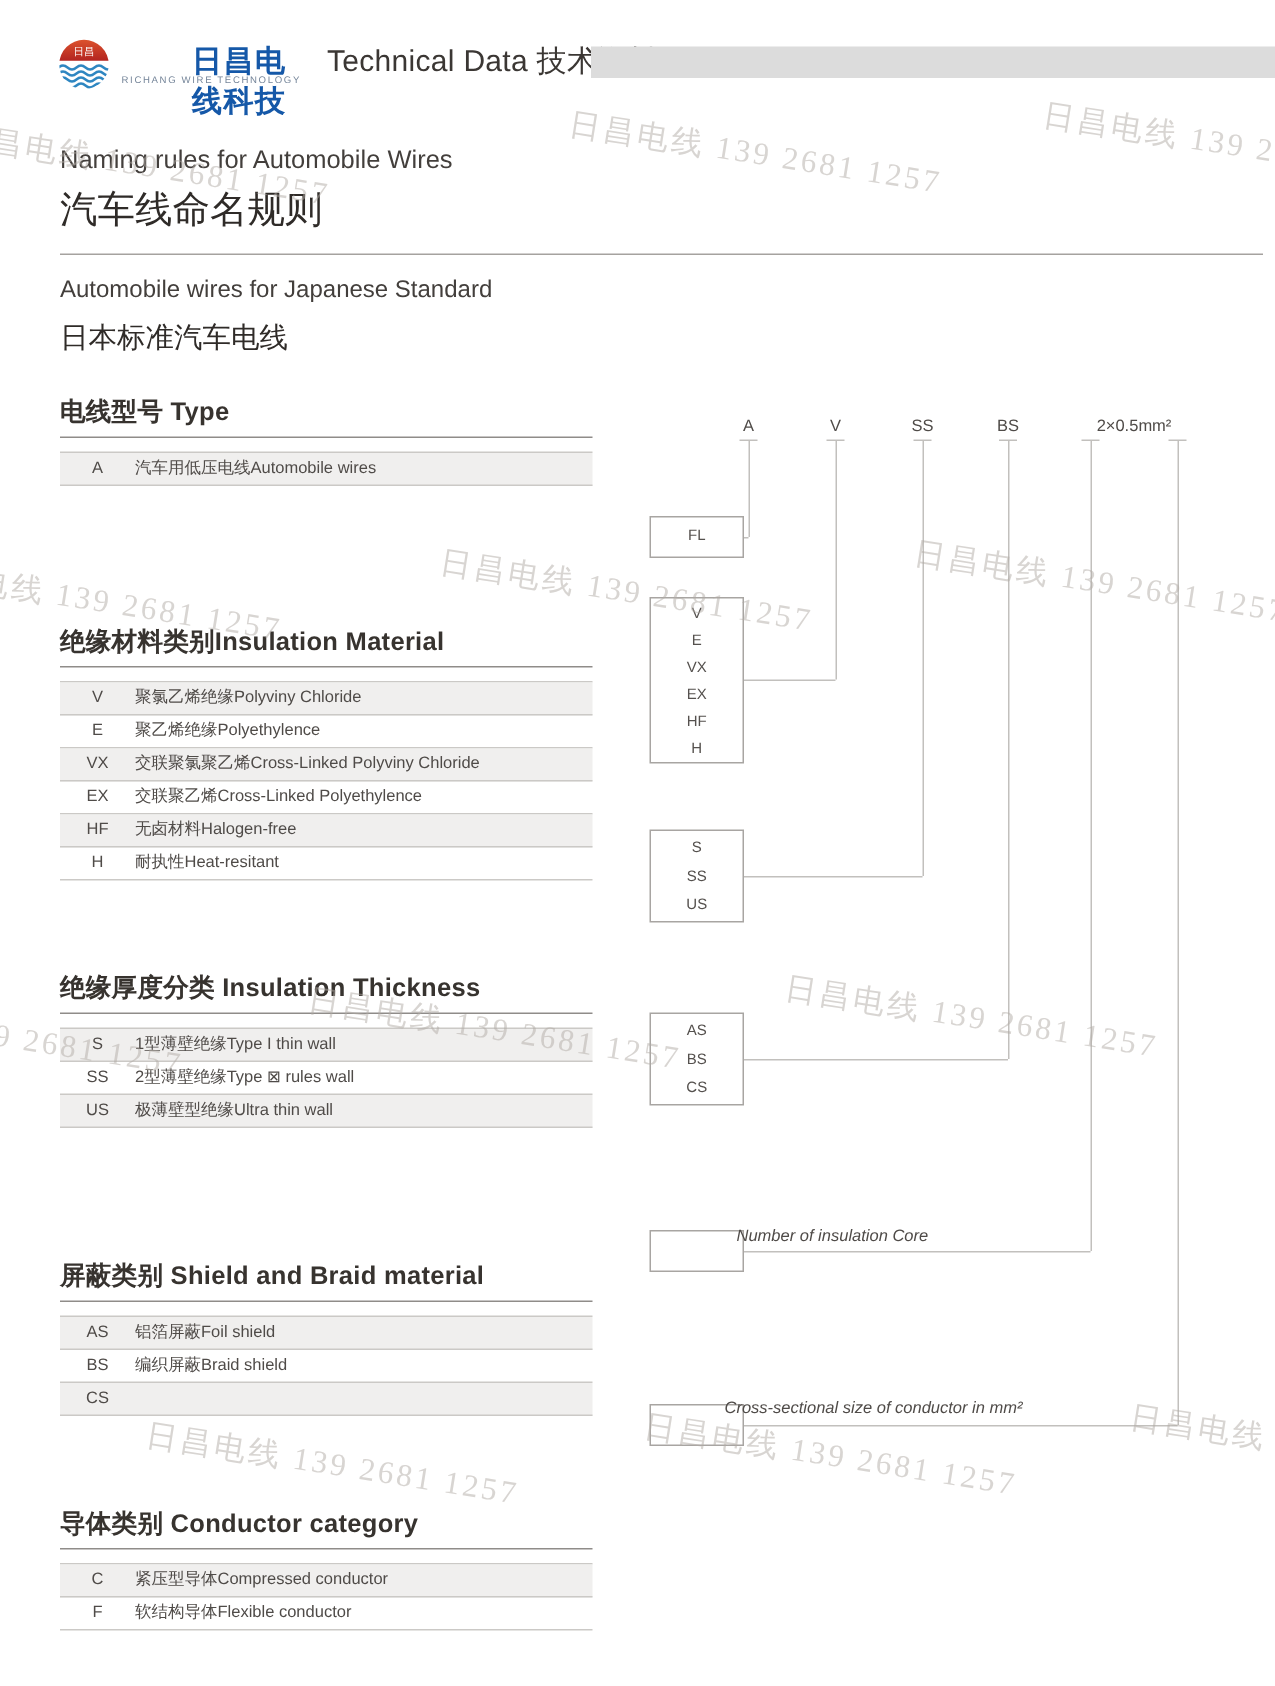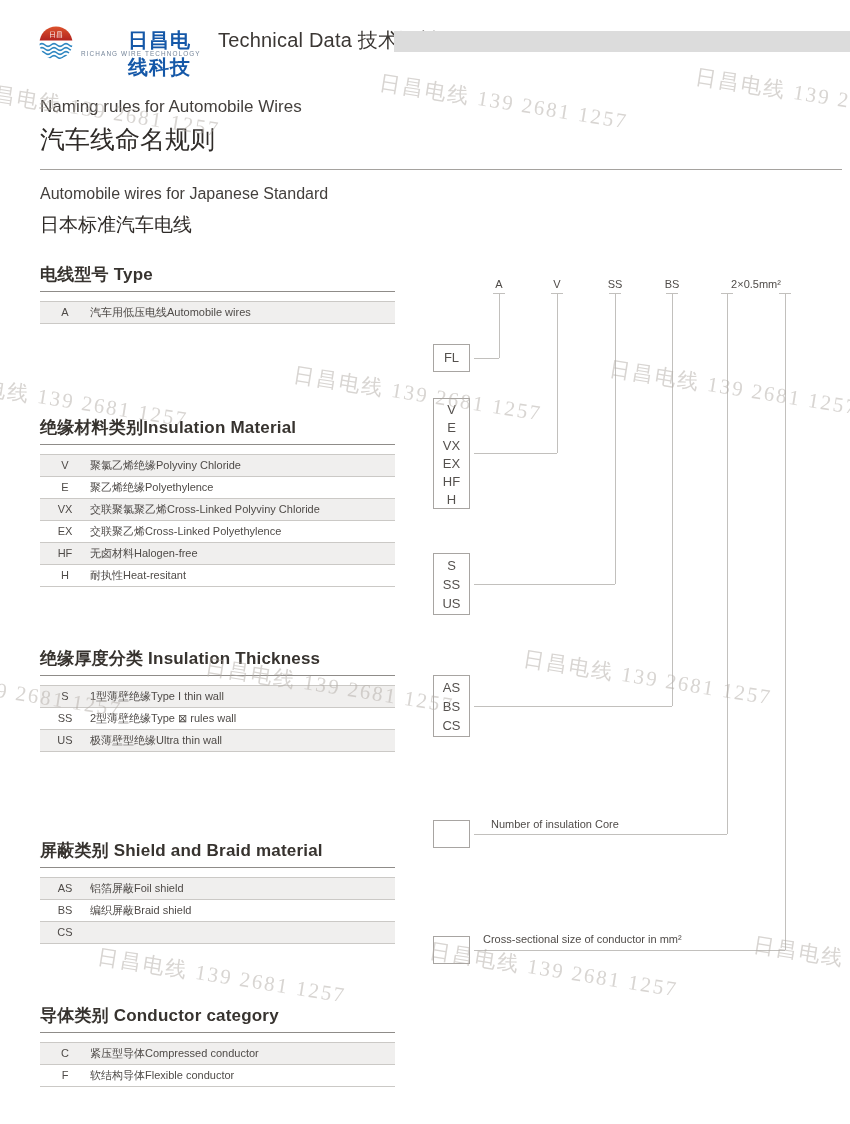--- a/index.html
+++ b/index.html
@@ -46,27 +46,27 @@
   .trow.gray{background:#f0efee;}
   .tcode{width:50px;text-align:center;flex:none;}
   .tdesc{flex:1;}
   
   .diagram{position:absolute;inset:0;z-index:3;}
   .dlabel{position:absolute;font-size:11px;color:#4f4b48;transform:translateX(-50%);white-space:nowrap;}
   .vline{position:absolute;width:1px;background:#c2c0bd;}
   .hline{position:absolute;height:1px;background:#c2c0bd;}
   .tick{position:absolute;width:12px;height:1px;background:#c2c0bd;transform:translateX(-50%);}
   .dbox{
-    position:absolute;left:433px;width:37px;background:#ffffff;
+    position:absolute;left:433px;width:63px;background:#ffffff;
     border:1px solid #a8a5a2;box-sizing:border-box;
-    font-size:13px;color:#55514e;text-align:center;
+    font-size:10px;color:#55514e;text-align:center;
   }
   .dbox .bline{line-height:18px;}
   .fl-box{line-height:26px;}
-  .dannot{position:absolute;font-size:11px;color:#4f4b48;white-space:nowrap;}
+  .dannot{position:absolute;font-size:11px;color:#4f4b48;white-space:nowrap;font-style:italic;}
 </style>
 </head>
 <body>
 
 <div class="wm-layer">
   <span class="wm" style="left:-30px;top:96px">日昌电线 139 2681 1257</span>
   <span class="wm" style="left:378px;top:88px">日昌电线 139 2681 1257</span>
   <span class="wm" style="left:694px;top:82px">日昌电线 139 2681 1257</span>
   <span class="wm" style="left:-62px;top:386px">日昌电线 139 2681 1257</span>
   <span class="wm" style="left:292px;top:380px">日昌电线 139 2681 1257</span>

